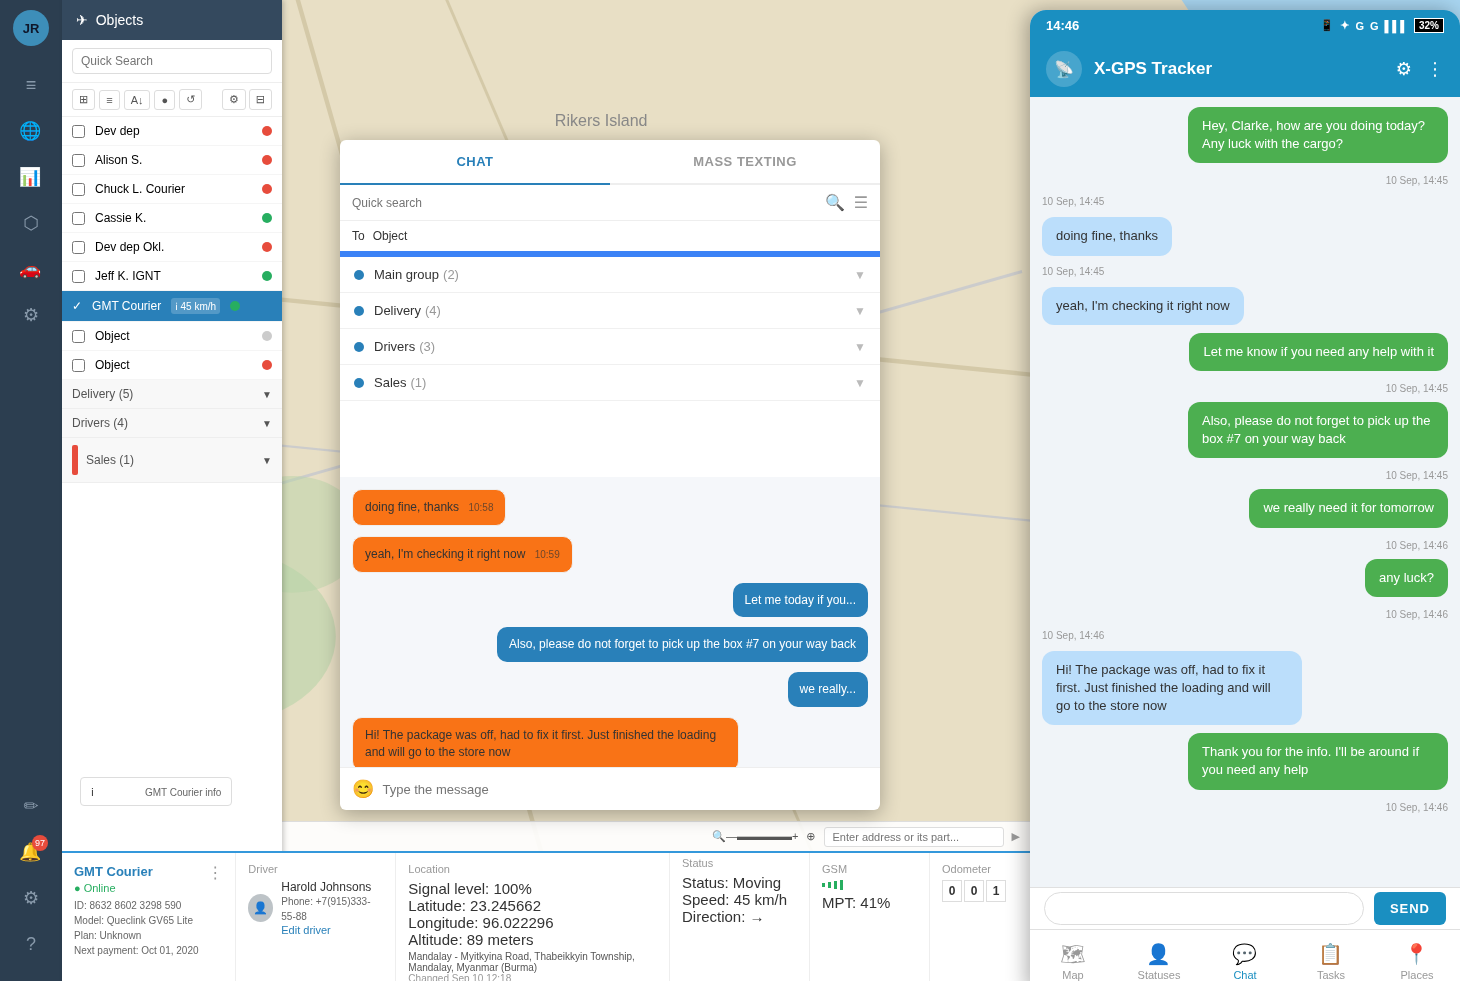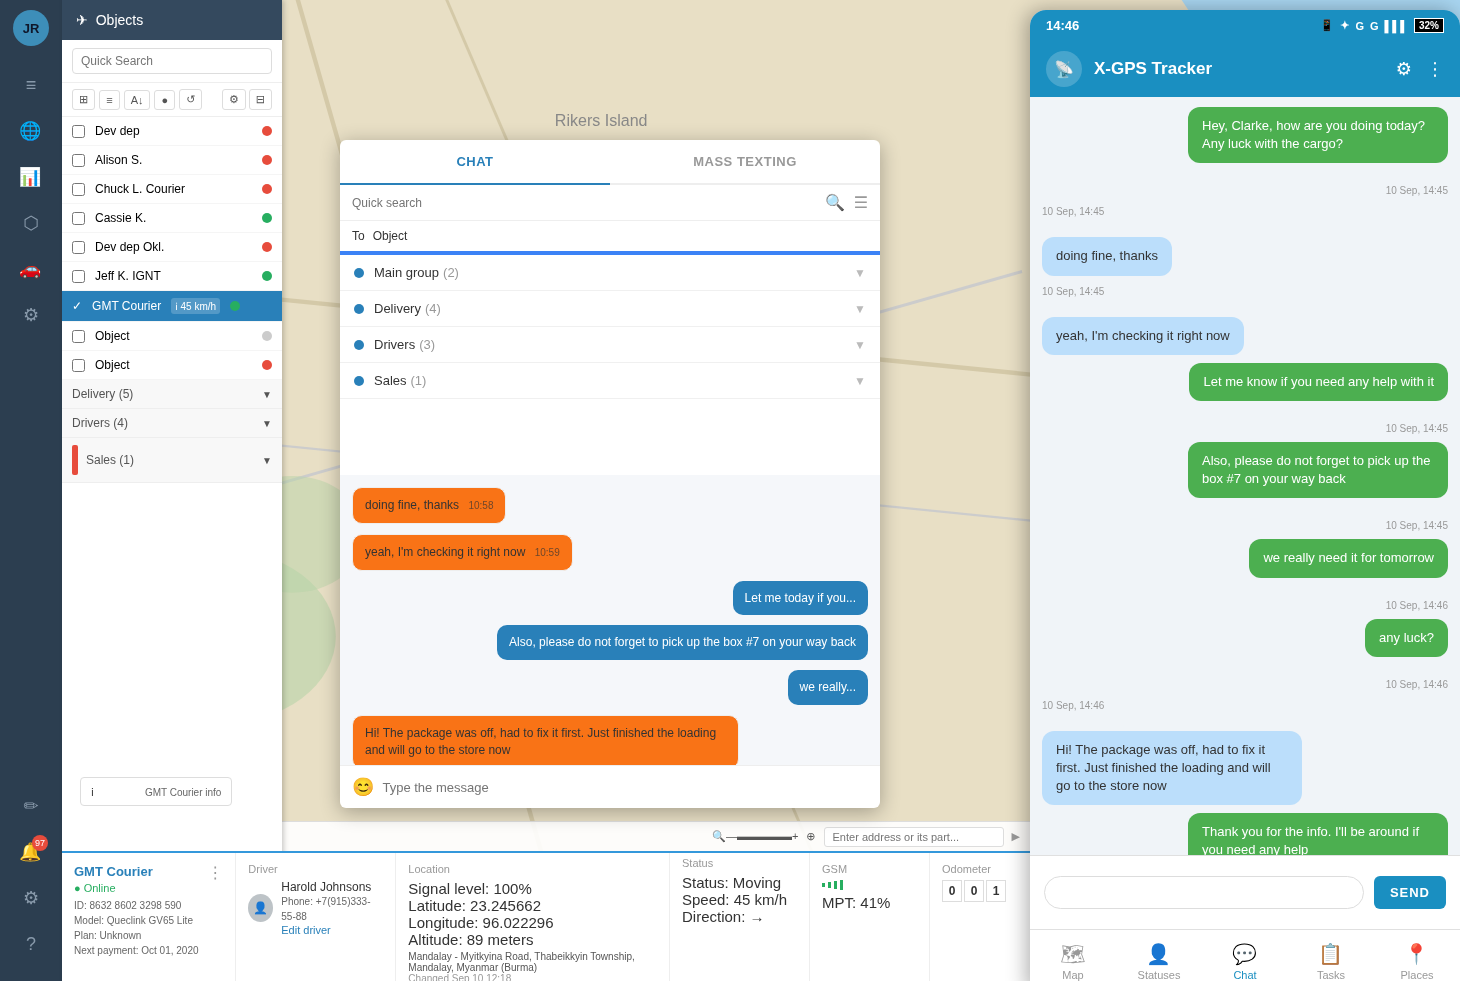--- a/index.html
+++ b/index.html
@@ -142,21 +142,21 @@
     .chat-tab {
       flex: 1; text-align: center; padding: 14px; font-size: 13px; font-weight: 600;
       cursor: pointer; color: #999; letter-spacing: 0.5px;
     }
     .chat-tab.active { color: #2980b9; border-bottom: 2px solid #2980b9; margin-bottom: -2px; }
     .chat-search-bar {
       display: flex; align-items: center; padding: 8px 12px; gap: 8px; border-bottom: 1px solid #eee;
     }
     .chat-search-bar input { flex: 1; border: none; outline: none; font-size: 12px; }
     .chat-to-bar {
-      display: flex; align-items: center; padding: 8px 12px; gap: 8px; border-bottom: 4px solid #3b82f6; font-size: 12px; color: #666;
+      display: flex; align-items: center; padding: 8px 12px; gap: 8px; border-bottom: 6px solid #3b82f6; font-size: 12px; color: #666;
     }
     .chat-to-bar span { color: #333; font-weight: 500; }
     .chat-messages { height: 290px; overflow-y: auto; padding: 12px; display: flex; flex-direction: column; gap: 10px; background: #f5f7fa; }
     .msg-bubble { max-width: 75%; padding: 9px 12px; border-radius: 10px; font-size: 12px; line-height: 1.4; }
     .msg-right { background: #2980b9; color: white; align-self: flex-end; }
     .msg-left { background: #f97316; color: #333; align-self: flex-start; border: 1px solid #eee; }
     .msg-time { font-size: 10px; opacity: 0.7; margin-left: 6px; }
     .chat-input-bar {
       display: flex; align-items: center; padding: 10px 12px; border-top: 1px solid #eee; gap: 8px;
     }
@@ -187,29 +187,29 @@
     .status-icons { display: flex; align-items: center; gap: 6px; font-size: 11px; }
     .battery-icon { background: #000000; border: 1.5px solid white; border-radius: 0; padding: 1px 4px; font-size: 10px; }
     .phone-header {
       background: #1a8fc1; color: white; padding: 10px 16px;
       display: flex; align-items: center; gap: 12px;
     }
     .gps-logo { background: rgba(255,255,255,0.2); border-radius: 50%; width: 36px; height: 36px; display:flex;align-items:center;justify-content:center; font-size: 14px; }
     .phone-header-title { flex: 1; font-size: 17px; font-weight: 600; }
     .phone-header-icons { display: flex; gap: 14px; font-size: 18px; cursor: pointer; }
     .phone-messages { flex: 1; overflow-y: auto; padding: 10px 12px; display: flex; flex-direction: column; gap: 8px; background: #f0f4f8; }
-    .phone-msg { display: flex; flex-direction: column; gap: 20px; }
+    .phone-msg { display: flex; flex-direction: column; gap: 10px; }
     .phone-msg.sent { align-items: flex-end; }
     .phone-msg.received { align-items: flex-start; }
     .phone-bubble { max-width: 260px; padding: 10px 14px; border-radius: 12px; font-size: 13px; line-height: 1.4; }
     .phone-bubble.sent-bubble { background: #4caf50; color: white; }
     .phone-bubble.recv-bubble { background: #bbdefb; color: #333; }
     .phone-msg-time { font-size: 10px; color: #999; margin-top: 2px; }
     .phone-input-bar {
-      background: white; padding: 20px 14px; display: flex; align-items: flex-end; gap: 10px;
+      background: white; padding: 4px 14px; display: flex; align-items: flex-end; gap: 10px;
       border-top: 1px solid #e0e0e0;
     }
     .phone-text-input {
       flex: 1; border: 1px solid #ddd; border-radius: 20px; padding: 8px 14px;
       font-size: 13px; outline: none;
     }
     .send-btn {
       background: #1a8fc1; color: white; border: none; border-radius: 6px;
       padding: 9px 16px; font-size: 13px; font-weight: 700; cursor: pointer; letter-spacing: 1px;
     }

